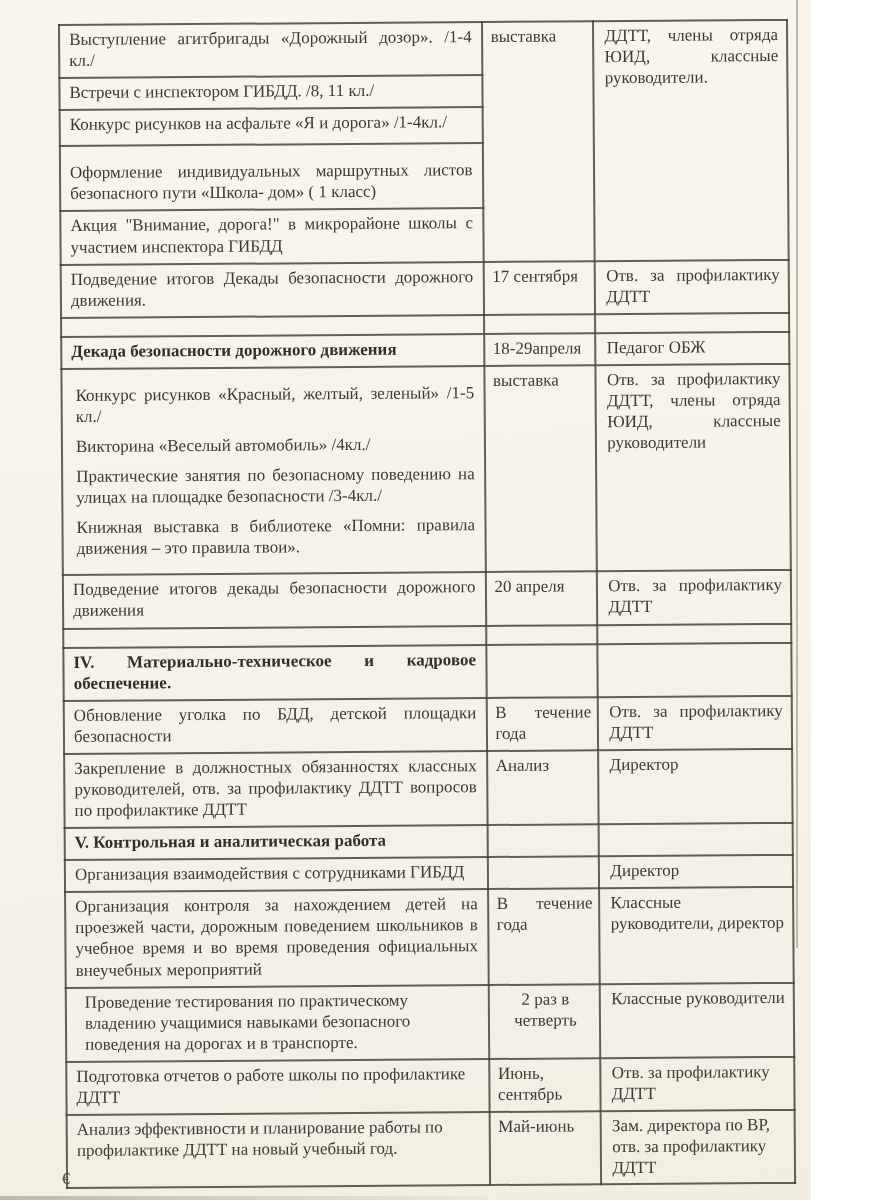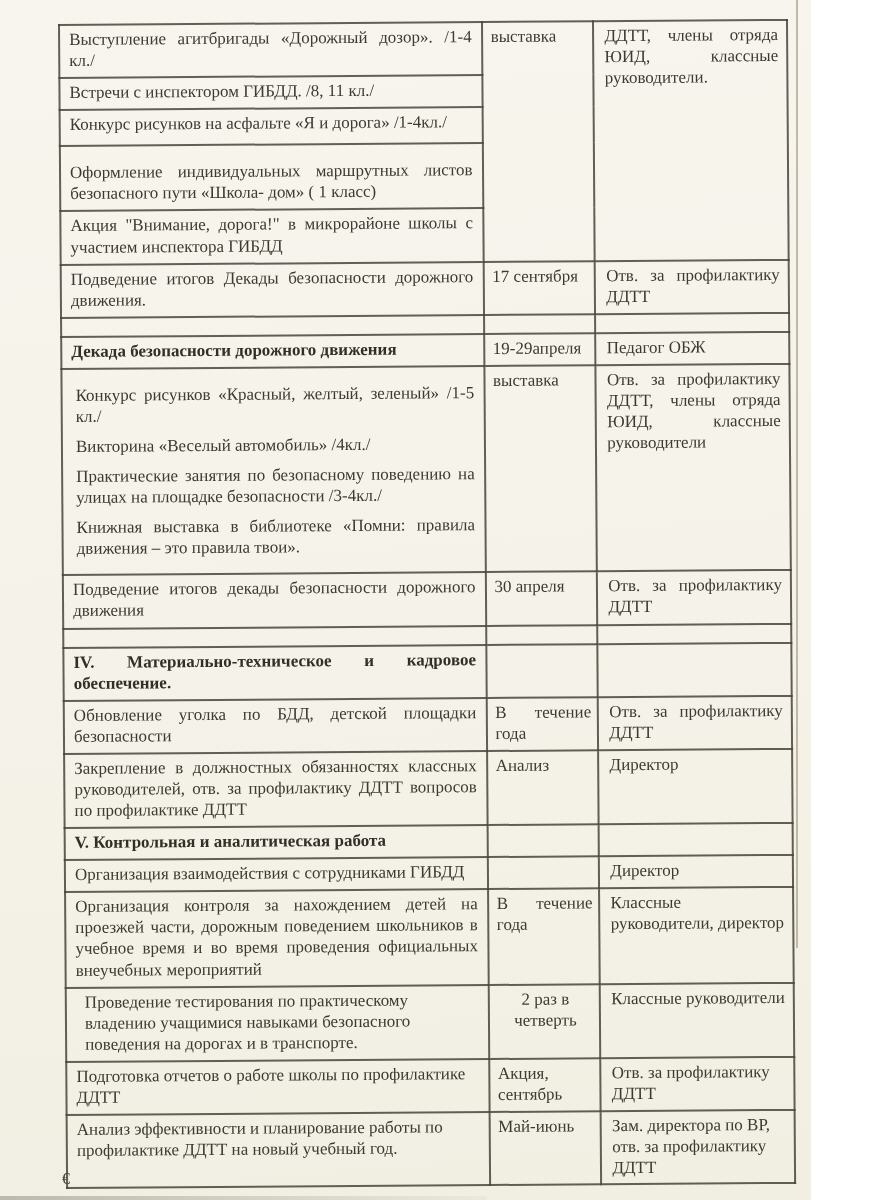--- a/index.html
+++ b/index.html
@@ -121,21 +121,21 @@
           <td></td>
           <td></td>
           <td></td>
         </tr>
 
         <tr class="h28">
           <td class="a bold">
             <div>Декада безопасности дорожного движения</div>
           </td>
           <td class="t">
-            <div>19-29апреля</div>
+            <div>18-29апреля</div>
           </td>
           <td class="r">
             <div>Педагог ОБЖ</div>
           </td>
         </tr>
 
         <tr class="h132">
           <td class="a list-cell">
             <div class="list-item">Конкурс рисунков «Красный, желтый, зеленый» /1-5 кл./</div>
             <div class="list-item">Викторина «Веселый автомобиль» /4кл./</div>
@@ -148,21 +148,21 @@
           <td class="r">
             <div>Отв. за профилактику ДДТТ, члены отряда ЮИД, классные руководители</div>
           </td>
         </tr>
 
         <tr class="h52">
           <td class="a">
             <div>Подведение итогов декады безопасности дорожного движения</div>
           </td>
           <td class="t">
-            <div>30 апреля</div>
+            <div>20 апреля</div>
           </td>
           <td class="r">
             <div>Отв. за профилактику ДДТТ</div>
           </td>
         </tr>
 
         <tr class="spacer">
           <td></td>
           <td></td>
           <td></td>
@@ -240,21 +240,21 @@
           <td class="r left">
             <div>Классные руководители</div>
           </td>
         </tr>
 
         <tr class="h40">
           <td class="a left">
             <div>Подготовка отчетов о работе школы по  профилактике ДДТТ</div>
           </td>
           <td class="t left">
-            <div>Акция, сентябрь</div>
+            <div>Июнь, сентябрь</div>
           </td>
           <td class="r left">
             <div>Отв. за профилактику ДДТТ</div>
           </td>
         </tr>
 
         <tr class="h62">
           <td class="a left">
             <div>Анализ эффективности и планирование работы по профилактике ДДТТ на новый учебный год.</div>
           </td>

